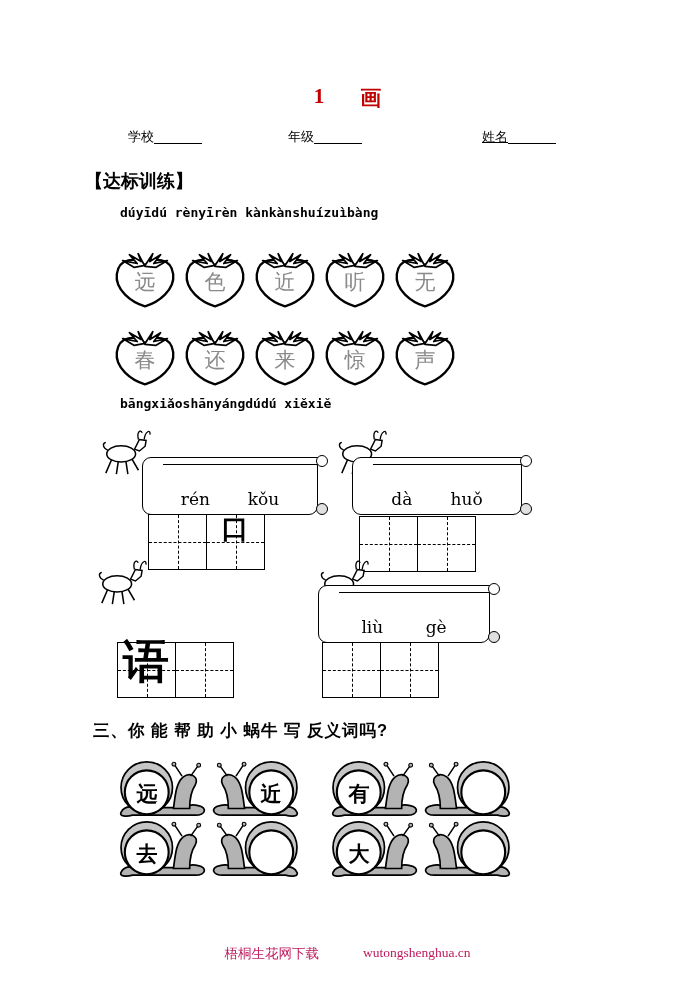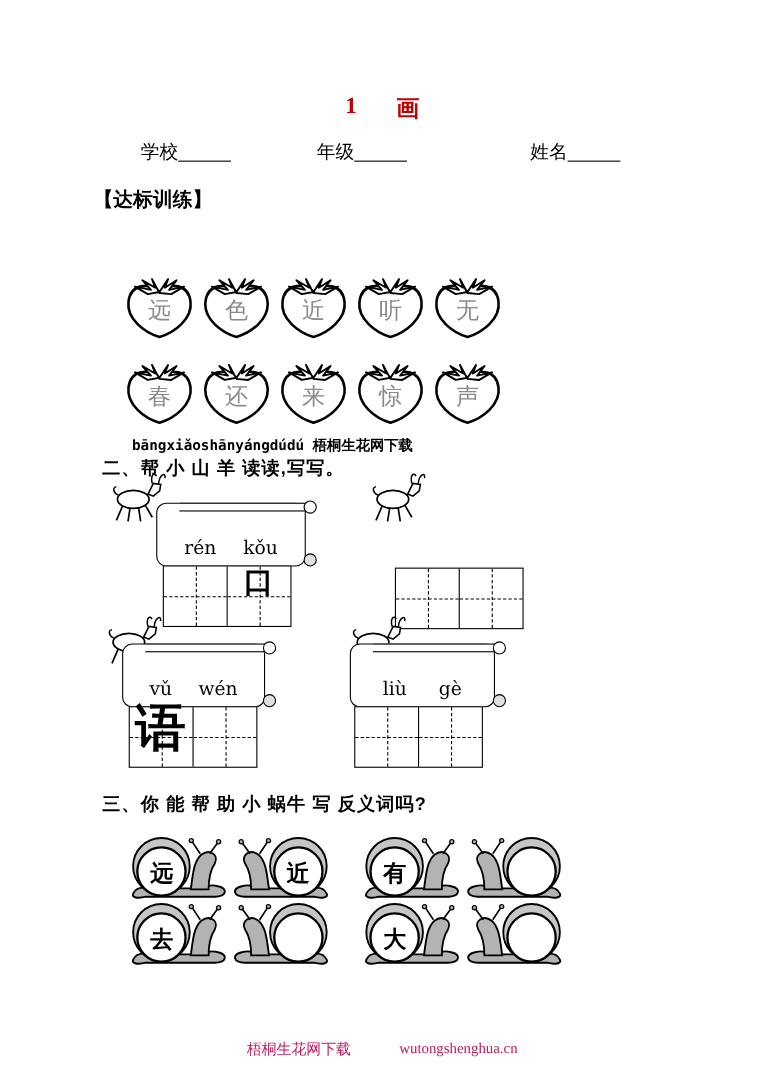--- a/index.html
+++ b/index.html
@@ -2,44 +2,44 @@
 <html><head>
 <meta charset="utf-8">
 <style>
   html,body{margin:0;padding:0;background:#fff;}
   .page{position:relative;width:695px;height:982px;background:#fff;overflow:hidden;
         font-family:"Liberation Serif",serif;color:#000;}
 
   .title{position:absolute;top:84px;left:0;width:100%;display:flex;justify-content:center;
          gap:36px;font-size:21px;color:#c00000;font-weight:bold;}
 
-  .info-field{position:absolute;top:127px;font-size:17px;white-space:nowrap;}
+  .info-field{position:absolute;top:127px;font-size:13px;white-space:nowrap;}
   .blank{display:inline-block;width:48px;height:16px;border-bottom:1.3px solid #000;vertical-align:-3px;}
-  #f-school{left:128px;} #f-grade{left:288px;} #f-name{left:482px;}
+  #f-school{left:128px;} #f-grade{left:288px;} #f-name{left:482px;text-decoration:underline;}
 
   .banner-title{position:absolute;left:85px;top:169px;font-family:"Liberation Sans",sans-serif;
                 font-weight:bold;font-size:18px;}
 
   .pinyin{position:absolute;font-family:"DejaVu Sans Mono",monospace;font-weight:bold;font-size:13px;}
   #py1{left:120px;top:205px;} #py2{left:120px;top:396px;} #py3{left:122px;top:701px;}
 
   .heading{position:absolute;left:93px;font-family:"Liberation Sans",sans-serif;font-weight:bold;
            font-size:16.5px;letter-spacing:1px;white-space:nowrap;}
   #h1{top:224px;} #h2{top:415px;} #h3{top:720px;}
 
   .strawrow{position:absolute;left:110px;display:flex;}
   #sr1{top:250px;} #sr2{top:328px;}
   .straw{position:relative;width:70px;height:62px;}
   .straw svg{position:absolute;left:0;top:0;width:70px;height:62px;}
   .schar{position:absolute;left:50%;top:32px;transform:translate(-50%,-50%);
          font-size:21px;color:#8a8a8a;}
 
   .goat{position:absolute;width:58px;height:48px;}
 
-  .scroll{position:absolute;height:56px;border:1.6px solid #000;border-radius:9px;background:#fff;}
+  .scroll{position:absolute;height:56px;border:1.6px solid #000;border-radius:9px;background:#fff;padding-left:40px;}
   .topline{position:absolute;left:20px;right:-5px;top:-1px;height:6px;background:#fff;
            border-top:1.5px solid #000;border-bottom:1.5px solid #000;}
   .cap{position:absolute;width:10px;height:10px;border:1.6px solid #000;border-radius:50%;background:#fff;}
   .cap-top{right:-11px;top:-3px;} .cap-bottom{right:-11px;bottom:-1px;background:#e0e0e0;}
   .ptext{position:absolute;left:0;right:0;bottom:5px;display:flex;justify-content:space-evenly;
          font-size:17px;font-family:"DejaVu Serif",serif;}
 
   .wgrid{position:absolute;display:flex;border:1.6px solid #000;background:#fff;}
   .wcell{width:57px;height:54px;position:relative;}
   .wcell + .wcell{border-left:1.6px solid #000;}
@@ -99,20 +99,21 @@
   </div>
   <div class="info-field" id="f-grade">
     <span>年级</span><span class="blank"></span>
   </div>
   <div class="info-field" id="f-name">
     <span>姓名</span><span class="blank"></span>
   </div>
 
   <div class="banner-title">【达标训练】</div>
 
+  <div class="pinyin" id="py1">dúyīdú rènyīrèn kànkànshuízuìbàng</div>
 
   <div class="strawrow" id="sr1">
     <div class="straw">
         <svg>
           <use href="#straw"></use>
         </svg>
         <span class="schar">远</span>
       </div>
     <div class="straw">
         <svg>
@@ -165,22 +166,21 @@
         <span class="schar">惊</span>
       </div>
     <div class="straw">
         <svg>
           <use href="#straw"></use>
         </svg>
         <span class="schar">声</span>
       </div>
   </div>
 
-  <div class="pinyin" id="py2">bāngxiǎoshānyángdúdú 梧桐生花网下载</div>
-  <div class="heading" id="h2">二、帮 小 山 羊 读读,写写。</div>
+  <div class="pinyin" id="py2">bāngxiǎoshānyángdúdú xiěxiě</div>
 
   <svg class="goat" style="left:96px;top:428px">
       <use href="#goat"></use>
     </svg>
   <div class="scroll" style="left:142px;top:457px;width:134px">
     <div class="topline"></div>
     <span class="cap cap-top"></span>
     <span class="cap cap-bottom"></span>
     <div class="ptext">
       <span>rén</span>
@@ -189,37 +189,37 @@
   </div>
   <div class="wgrid" style="left:148px;top:514px">
     <div class="wcell"></div>
     <div class="wcell"></div>
     <span class="wchar" style="left:86px;top:1px;font-size:27px">口</span>
   </div>
 
   <svg class="goat" style="left:332px;top:428px">
       <use href="#goat"></use>
     </svg>
-  <div class="wgrid" style="left:359px;top:516px">
-    <div class="wcell"></div>
-    <div class="wcell"></div>
-  </div>
-
-  <svg class="goat" style="left:92px;top:558px">
-      <use href="#goat"></use>
-    </svg>
-  <div class="scroll" style="left:111px;top:585px;width:128px">
+  <div class="scroll" style="left:352px;top:457px;width:128px">
     <div class="topline"></div>
     <span class="cap cap-top"></span>
     <span class="cap cap-bottom"></span>
     <div class="ptext">
-      <span>vǔ</span>
-      <span>wén</span>
+      <span>dà</span>
+      <span>huǒ</span>
     </div>
   </div>
+  <div class="wgrid" style="left:359px;top:516px">
+    <div class="wcell"></div>
+    <div class="wcell"></div>
+  </div>
+
+  <svg class="goat" style="left:92px;top:558px">
+      <use href="#goat"></use>
+    </svg>
   <div class="wgrid" style="left:117px;top:642px">
     <div class="wcell"></div>
     <div class="wcell"></div>
     <span class="wchar" style="left:28px;top:-4px;font-size:46px">语</span>
   </div>
 
   <svg class="goat" style="left:314px;top:558px">
       <use href="#goat"></use>
     </svg>
   <div class="scroll" style="left:318px;top:585px;width:130px">

